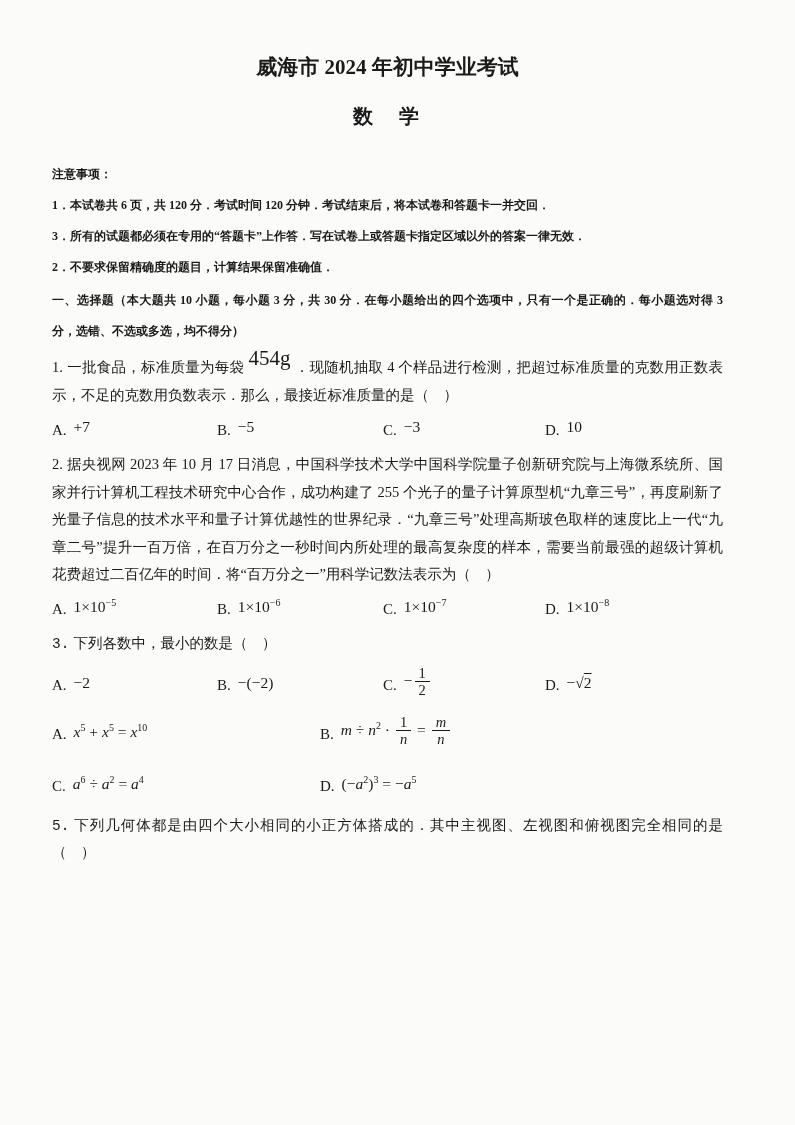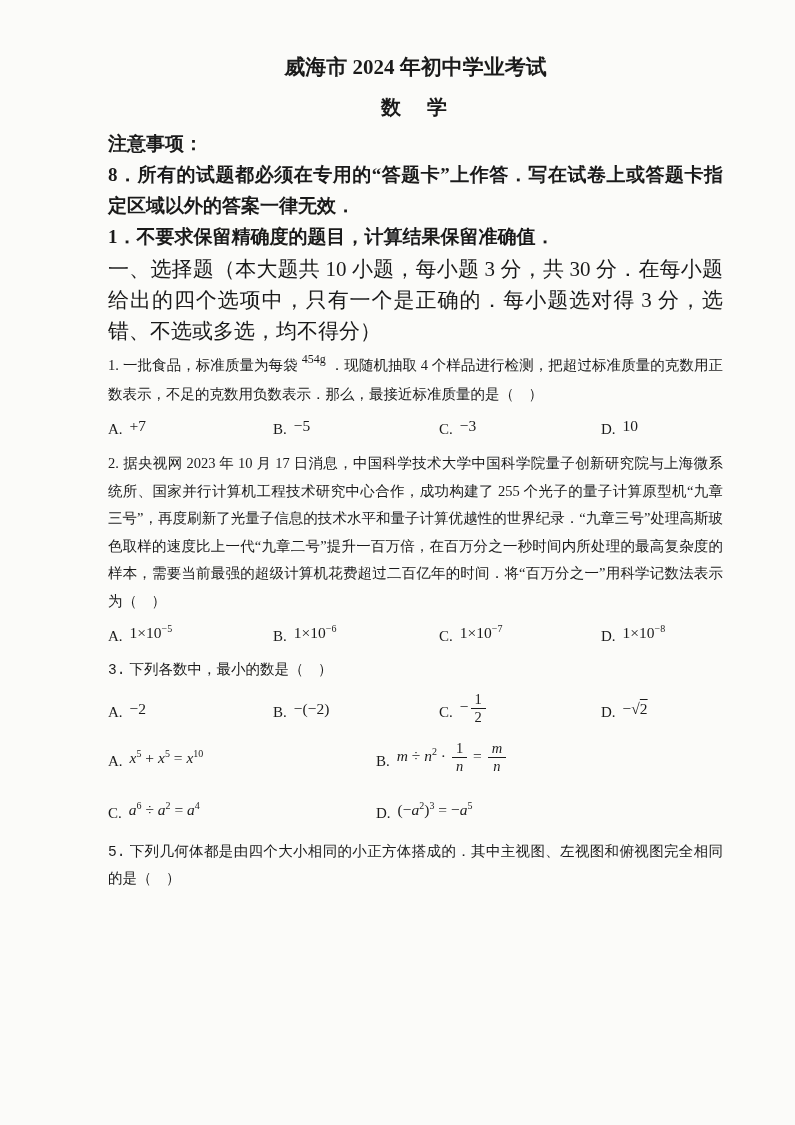--- a/index.html
+++ b/index.html
@@ -3,37 +3,37 @@
 <meta charset="utf-8">
 <style>
   html, body { margin: 0; padding: 0; }
   body {
     width: 795px; height: 1125px;
     background: #fbfbf9;
     color: #1a1a1a;
     font-family: "Liberation Serif", "DejaVu Serif", serif;
     overflow: hidden;
   }
-  .page { padding: 54px 72px 0 108px; }
+  .page { padding: 54px 72px 0 52px; }
 
   .title {
     font-size: 21px; line-height: 27px; font-weight: 700;
     text-align: center;
   }
   .subject {
     font-size: 20px; line-height: 26px; font-weight: 700;
-    text-align: center; letter-spacing: 3px; margin-top: 13px;
+    text-align: center; letter-spacing: 3px; margin-top: 22px;
   }
 
-  .notice { margin-top: 8px; font-weight: 700; font-size: 19px; line-height: 31px; }
+  .notice { margin-top: 30px; font-weight: 700; font-size: 12px; line-height: 31px; }
   .notice-heading { }
   .notice-item { text-align: justify; }
 
   .section-heading {
-    margin-top: 2px; font-weight: 400; font-size: 21px; line-height: 31px;
+    margin-top: 2px; font-weight: 700; font-size: 12px; line-height: 31px;
     text-align: justify;
   }
 
   .question { font-size: 14.5px; }
   .q-stem { text-align: justify; line-height: 28px; margin-top: 4px; }
   .q2 .q-stem { line-height: 27.5px; }
   .q3 .q-stem, .q4 .q-stem, .q5 .q-stem { line-height: 27px; font-family: Liberation Mono, monospace; }
   .q-num { margin-right: 4px; }
 
   .opts { display: grid; align-items: center; margin-top: 5px; margin-bottom: 5px; }
@@ -50,37 +50,38 @@
   }
 
   sup { font-size: 10px; line-height: 0; }
   .frac {
     display: inline-block; vertical-align: middle; text-align: center;
     line-height: 1.12; font-size: 14.5px; margin: 0 2px; position: relative; top: -1px;
   }
   .frac .num, .frac .den { display: block; padding: 0 4px; }
   .frac .den { border-top: 1.2px solid currentColor; }
   .raised {
-    position: relative; top: -7px; font-size: 12px; padding: 0 4px;
+    position: relative; top: -7px; font-size: 21px; padding: 0 4px;
     font-family: "Liberation Serif", "DejaVu Serif", serif;
   }
   .ol { text-decoration: overline; }
 </style>
 </head>
 <body style="background: rgb(251, 251, 249); color: rgb(26, 26, 26);">
 
 <div class="page">
 
   <div class="title">威海市 2024 年初中学业考试</div>
   <div class="subject">数　学</div>
 
   <div class="notice">
     <div class="notice-heading">注意事项：</div>
-    <div class="notice-item">8．所有的试题都必须在专用的“答题卡”上作答．写在试卷上或答题卡指定区域以外的答案一律无效．</div>
-    <div class="notice-item">1．不要求保留精确度的题目，计算结果保留准确值．</div>
+    <div class="notice-item">1．本试卷共 6 页，共 120 分．考试时间 120 分钟．考试结束后，将本试卷和答题卡一并交回．</div>
+    <div class="notice-item">3．所有的试题都必须在专用的“答题卡”上作答．写在试卷上或答题卡指定区域以外的答案一律无效．</div>
+    <div class="notice-item">2．不要求保留精确度的题目，计算结果保留准确值．</div>
   </div>
 
   <div class="section-heading">一、选择题（本大题共 10 小题，每小题 3 分，共 30 分．在每小题给出的四个选项中，只有一个是正确的．每小题选对得 3 分，选错、不选或多选，均不得分）</div>
 
   <div class="question q1">
     <div class="q-stem"><span class="q-num">1.</span><span>一批食品，标准质量为每袋<span class="raised">454g</span>．现随机抽取 4 个样品进行检测，把超过标准质量的克数用正数表示，不足的克数用负数表示．那么，最接近标准质量的是（　）</span></div>
     <div class="opts opts-4">
       <div class="option">
         <span class="option-label">A.</span>
         <span class="option-value">+7</span>

